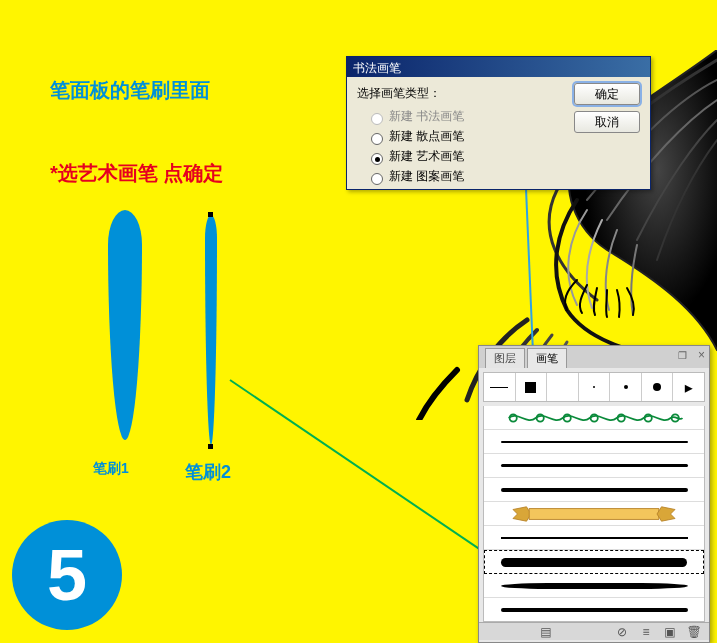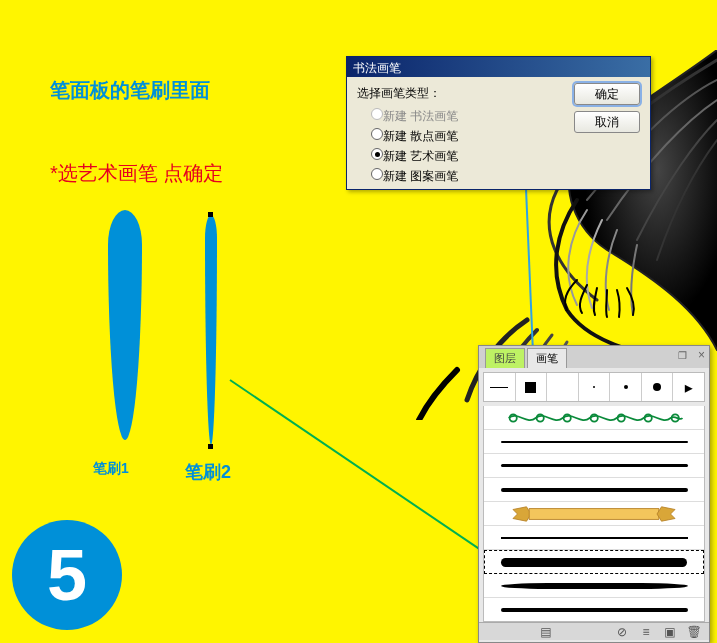--- a/index.html
+++ b/index.html
@@ -1,55 +1,55 @@
 <!DOCTYPE html>
 <html><head>
 <meta charset="utf-8">
 <style>
 *{margin:0;padding:0;box-sizing:border-box;font-family:"Microsoft YaHei",SimHei,Arial,sans-serif}
 body{background:#fff}
 .canvas{position:relative;width:717px;height:643px;background:#fff500;overflow:hidden}
 .txt-blue{color:#0090d8;font-size:20px;font-weight:bold;position:absolute;line-height:1.8}
-.txt-red{color:#e6001f;font-size:20px;font-weight:normal;position:absolute}
+.txt-red{color:#e6001f;font-size:20px;font-weight:bold;position:absolute}
 
 
 .step-circle{position:absolute;left:12px;top:520px;width:110px;height:110px;border-radius:50%;background:#0090d8;display:flex;align-items:center;justify-content:center}
 .step-circle span{color:#fff;font-size:72px;font-weight:900;font-family:Arial,sans-serif;line-height:1}
 
 
 .brush1{position:absolute;left:108px;top:210px;width:34px;height:230px;background:#0090d8;border-radius:50% 50% 50% 50%/15% 15% 85% 85%}
 .brush2{position:absolute;left:205px;top:215px;width:12px;height:230px;background:#0090d8;border-radius:50% 50% 50% 50%/10% 10% 90% 90%}
 .sel-dot{position:absolute;width:5px;height:5px;background:#000}
 
 
 .dlg{position:absolute;left:346px;top:56px;width:305px;height:134px;background:#ece9d8;border:1px solid #0a246a;box-shadow:2px 2px 4px rgba(0,0,0,.3)}
 .dlg-title{background:linear-gradient(to right,#0a246a,#3a6ea5);color:#fff;font-size:12px;padding:3px 6px;height:20px}
 .dlg-body{padding:8px 10px;font-size:12px;color:#000;position:relative;height:112px}
 .dlg-body .lbl{margin-bottom:6px}
-.radio-row{margin:3px 0 3px 14px;display:flex;align-items:flex-start;font-size:12px}
+.radio-row{margin:3px 0 3px 14px;display:flex;align-items:flex-end;gap:6px;font-size:12px}
 .radio-row.disabled{color:#888}
 .radio{width:12px;height:12px;border:1px solid #666;border-radius:50%;background:#fff;display:inline-flex;align-items:center;justify-content:center}
 .radio.disabled{border-color:#bbb}
 .radio .dot{width:5px;height:5px;border-radius:50%;background:#000}
 .dlg-btn{position:absolute;right:10px;width:66px;height:22px;background:linear-gradient(#fff,#e8e8e0);border:1px solid #888;border-radius:3px;font-size:12px;cursor:pointer}
 .dlg-btn.ok{top:6px;box-shadow:0 0 0 2px #8ab1e6}
 .dlg-btn.cancel{top:34px}
 
 
 .line{position:absolute;pointer-events:none}
 .line svg{overflow:visible}
 
 
 .wing{position:absolute;right:0;top:50px;width:340px;height:370px;pointer-events:none}
 .wing svg{width:100%;height:100%}
 
 
 .bp{position:absolute;left:478px;top:345px;width:232px;height:298px;background:#e8e8e8;border:1px solid #888;box-shadow:2px 2px 5px rgba(0,0,0,.35)}
 .bp-tabbar{height:22px;background:#d0d0d0;display:flex;align-items:flex-end;padding-left:6px;position:relative}
-.bp-tab{font-size:11px;padding:2px 8px;background:#bef264;color:#444;border:1px solid #999;border-bottom:none;margin-right:2px;cursor:pointer}
+.bp-tab{font-size:11px;padding:2px 8px;background:#e5e5e5;color:#444;border:1px solid #999;border-bottom:none;margin-right:2px;cursor:pointer}
 .bp-tab.active{background:#e8e8e8;color:#000}
 .bp-close{position:absolute;right:4px;top:2px;font-size:12px;color:#666;cursor:pointer}
 .bp-dbl{position:absolute;right:22px;top:4px;font-size:10px;color:#666;cursor:pointer}
 .bp-preset{height:30px;background:#fff;margin:4px;border:1px solid #bbb;display:flex}
 .bp-preset .cell{flex:1;border-right:1px solid #ccc;display:flex;align-items:center;justify-content:center}
 .bp-preset .cell:last-child{border-right:none}
 .bp-preset .dot-s{width:2px;height:2px;background:#000;border-radius:50%}
 .bp-preset .dot-m{width:4px;height:4px;background:#000;border-radius:50%}
 .bp-preset .dot-l{width:8px;height:8px;background:#000;border-radius:50%}
 .bp-preset .sq{width:11px;height:11px;background:#000}

